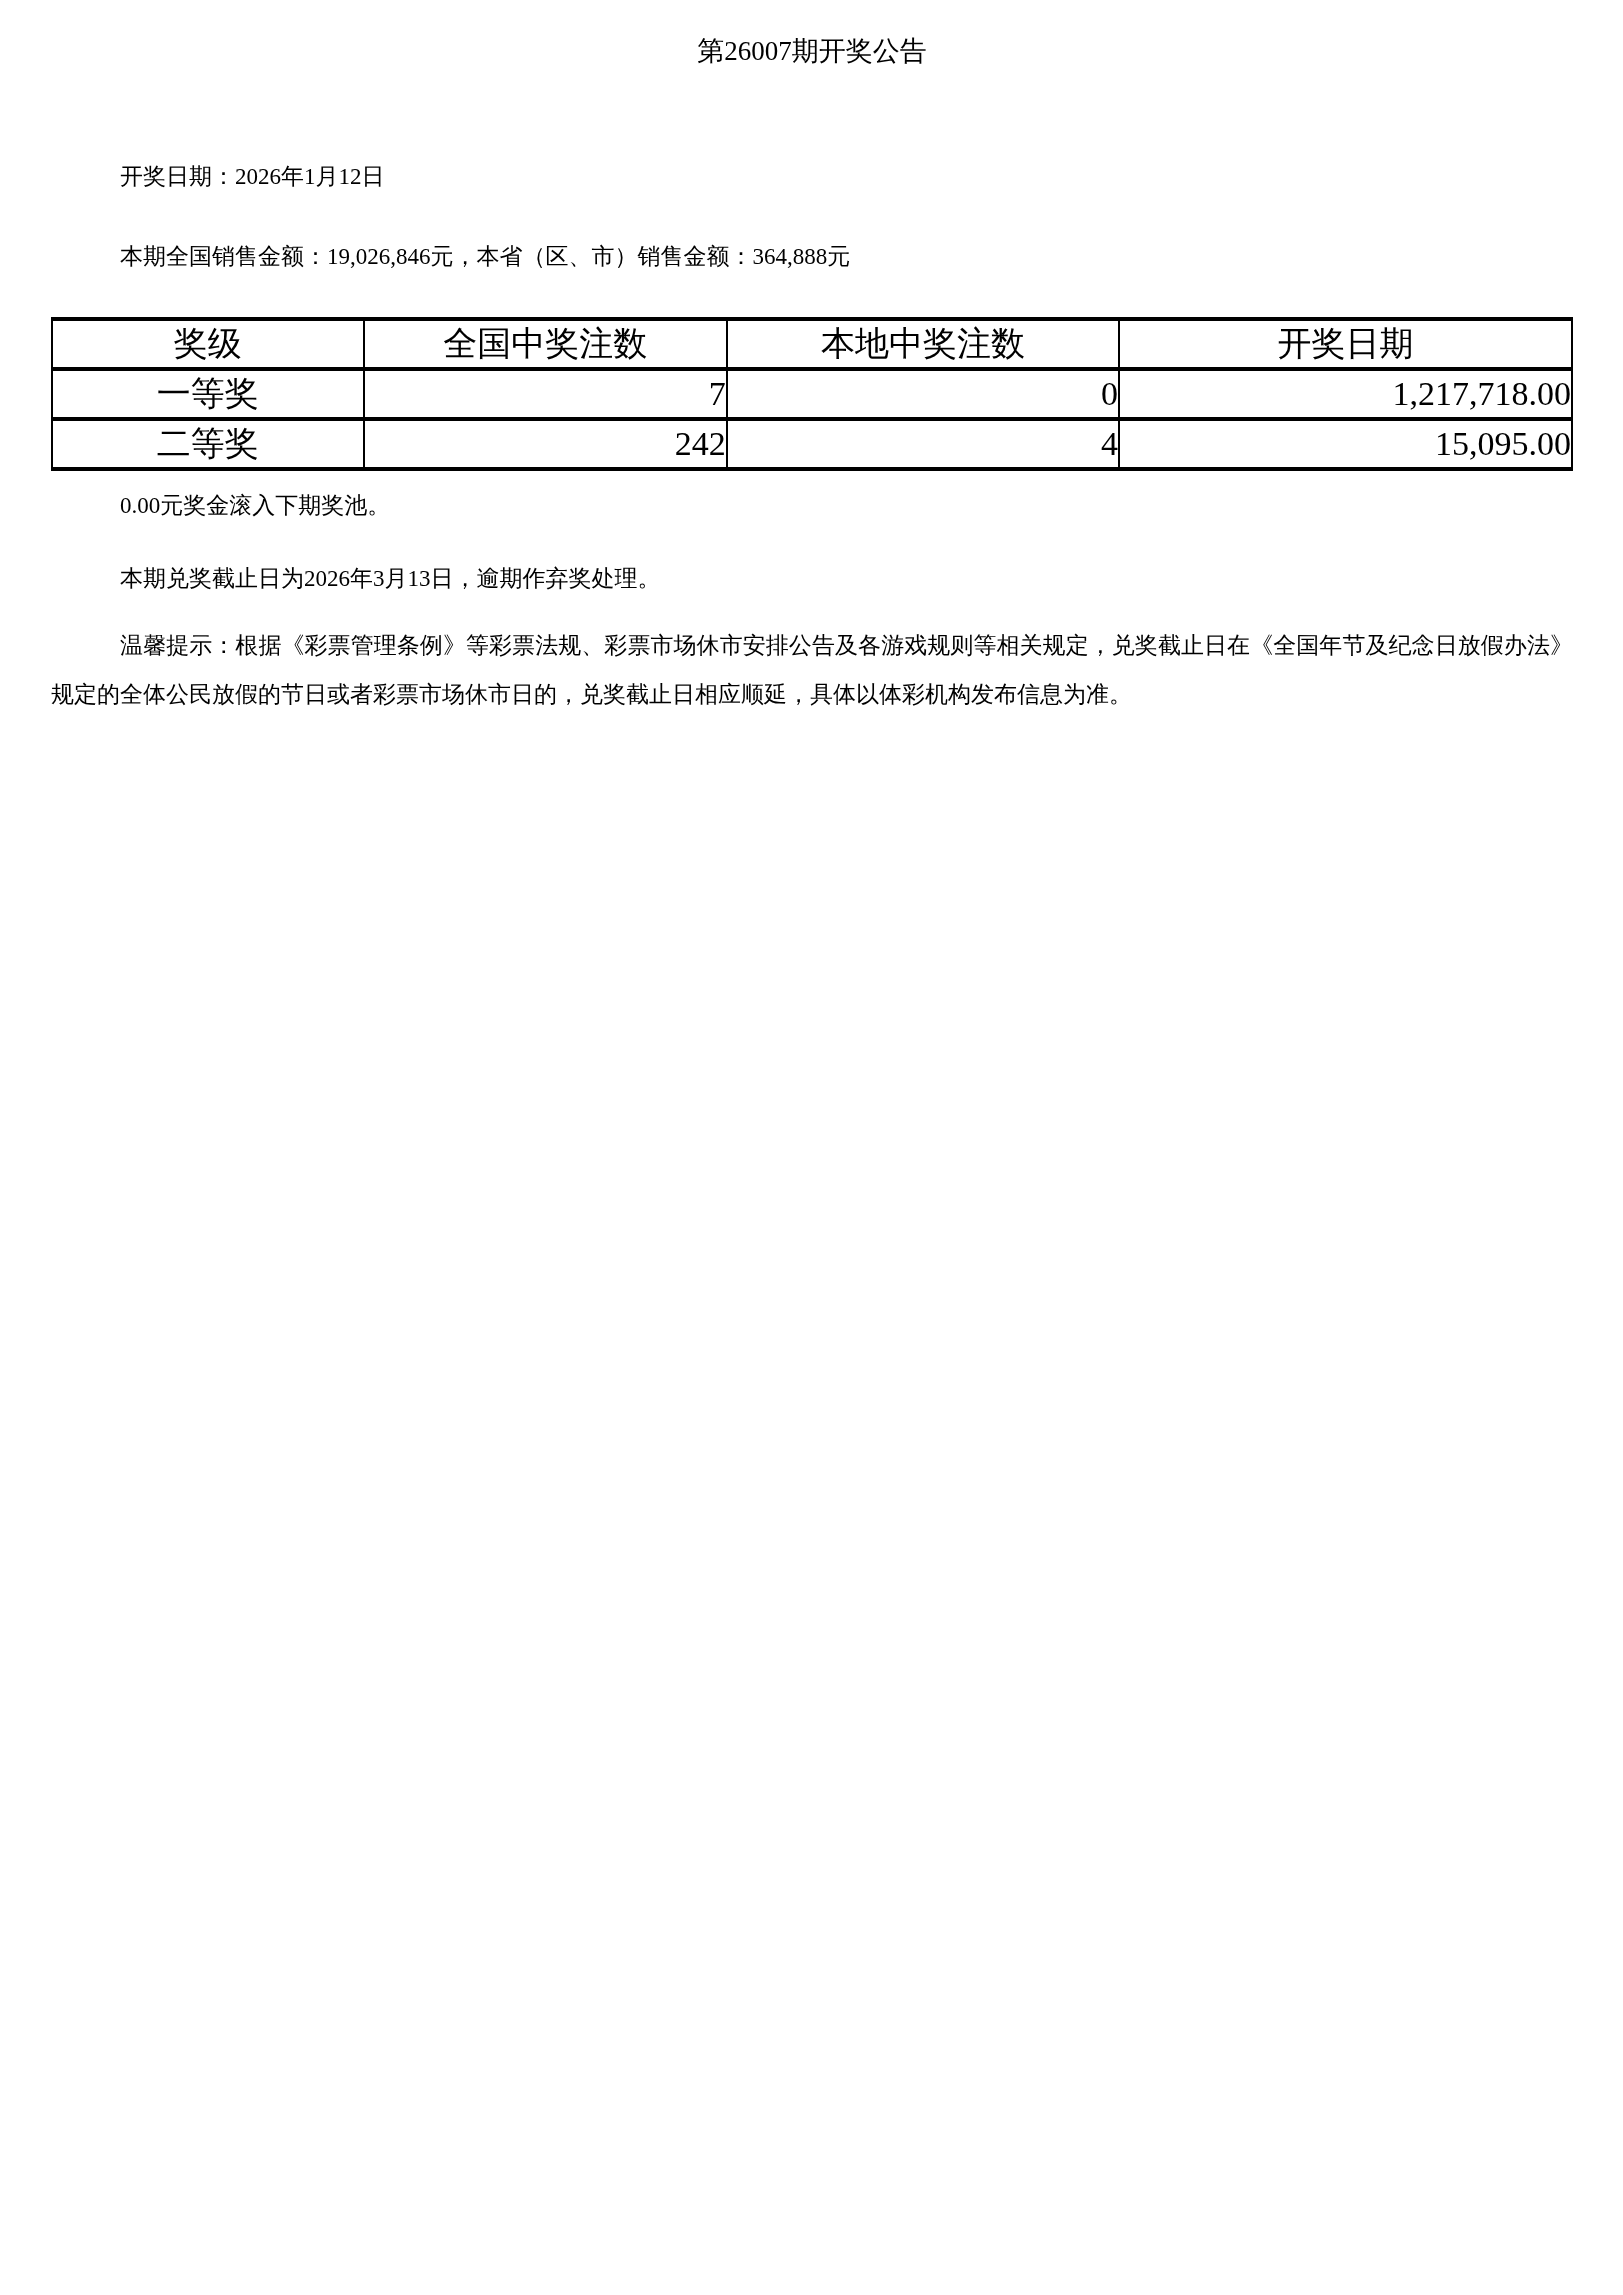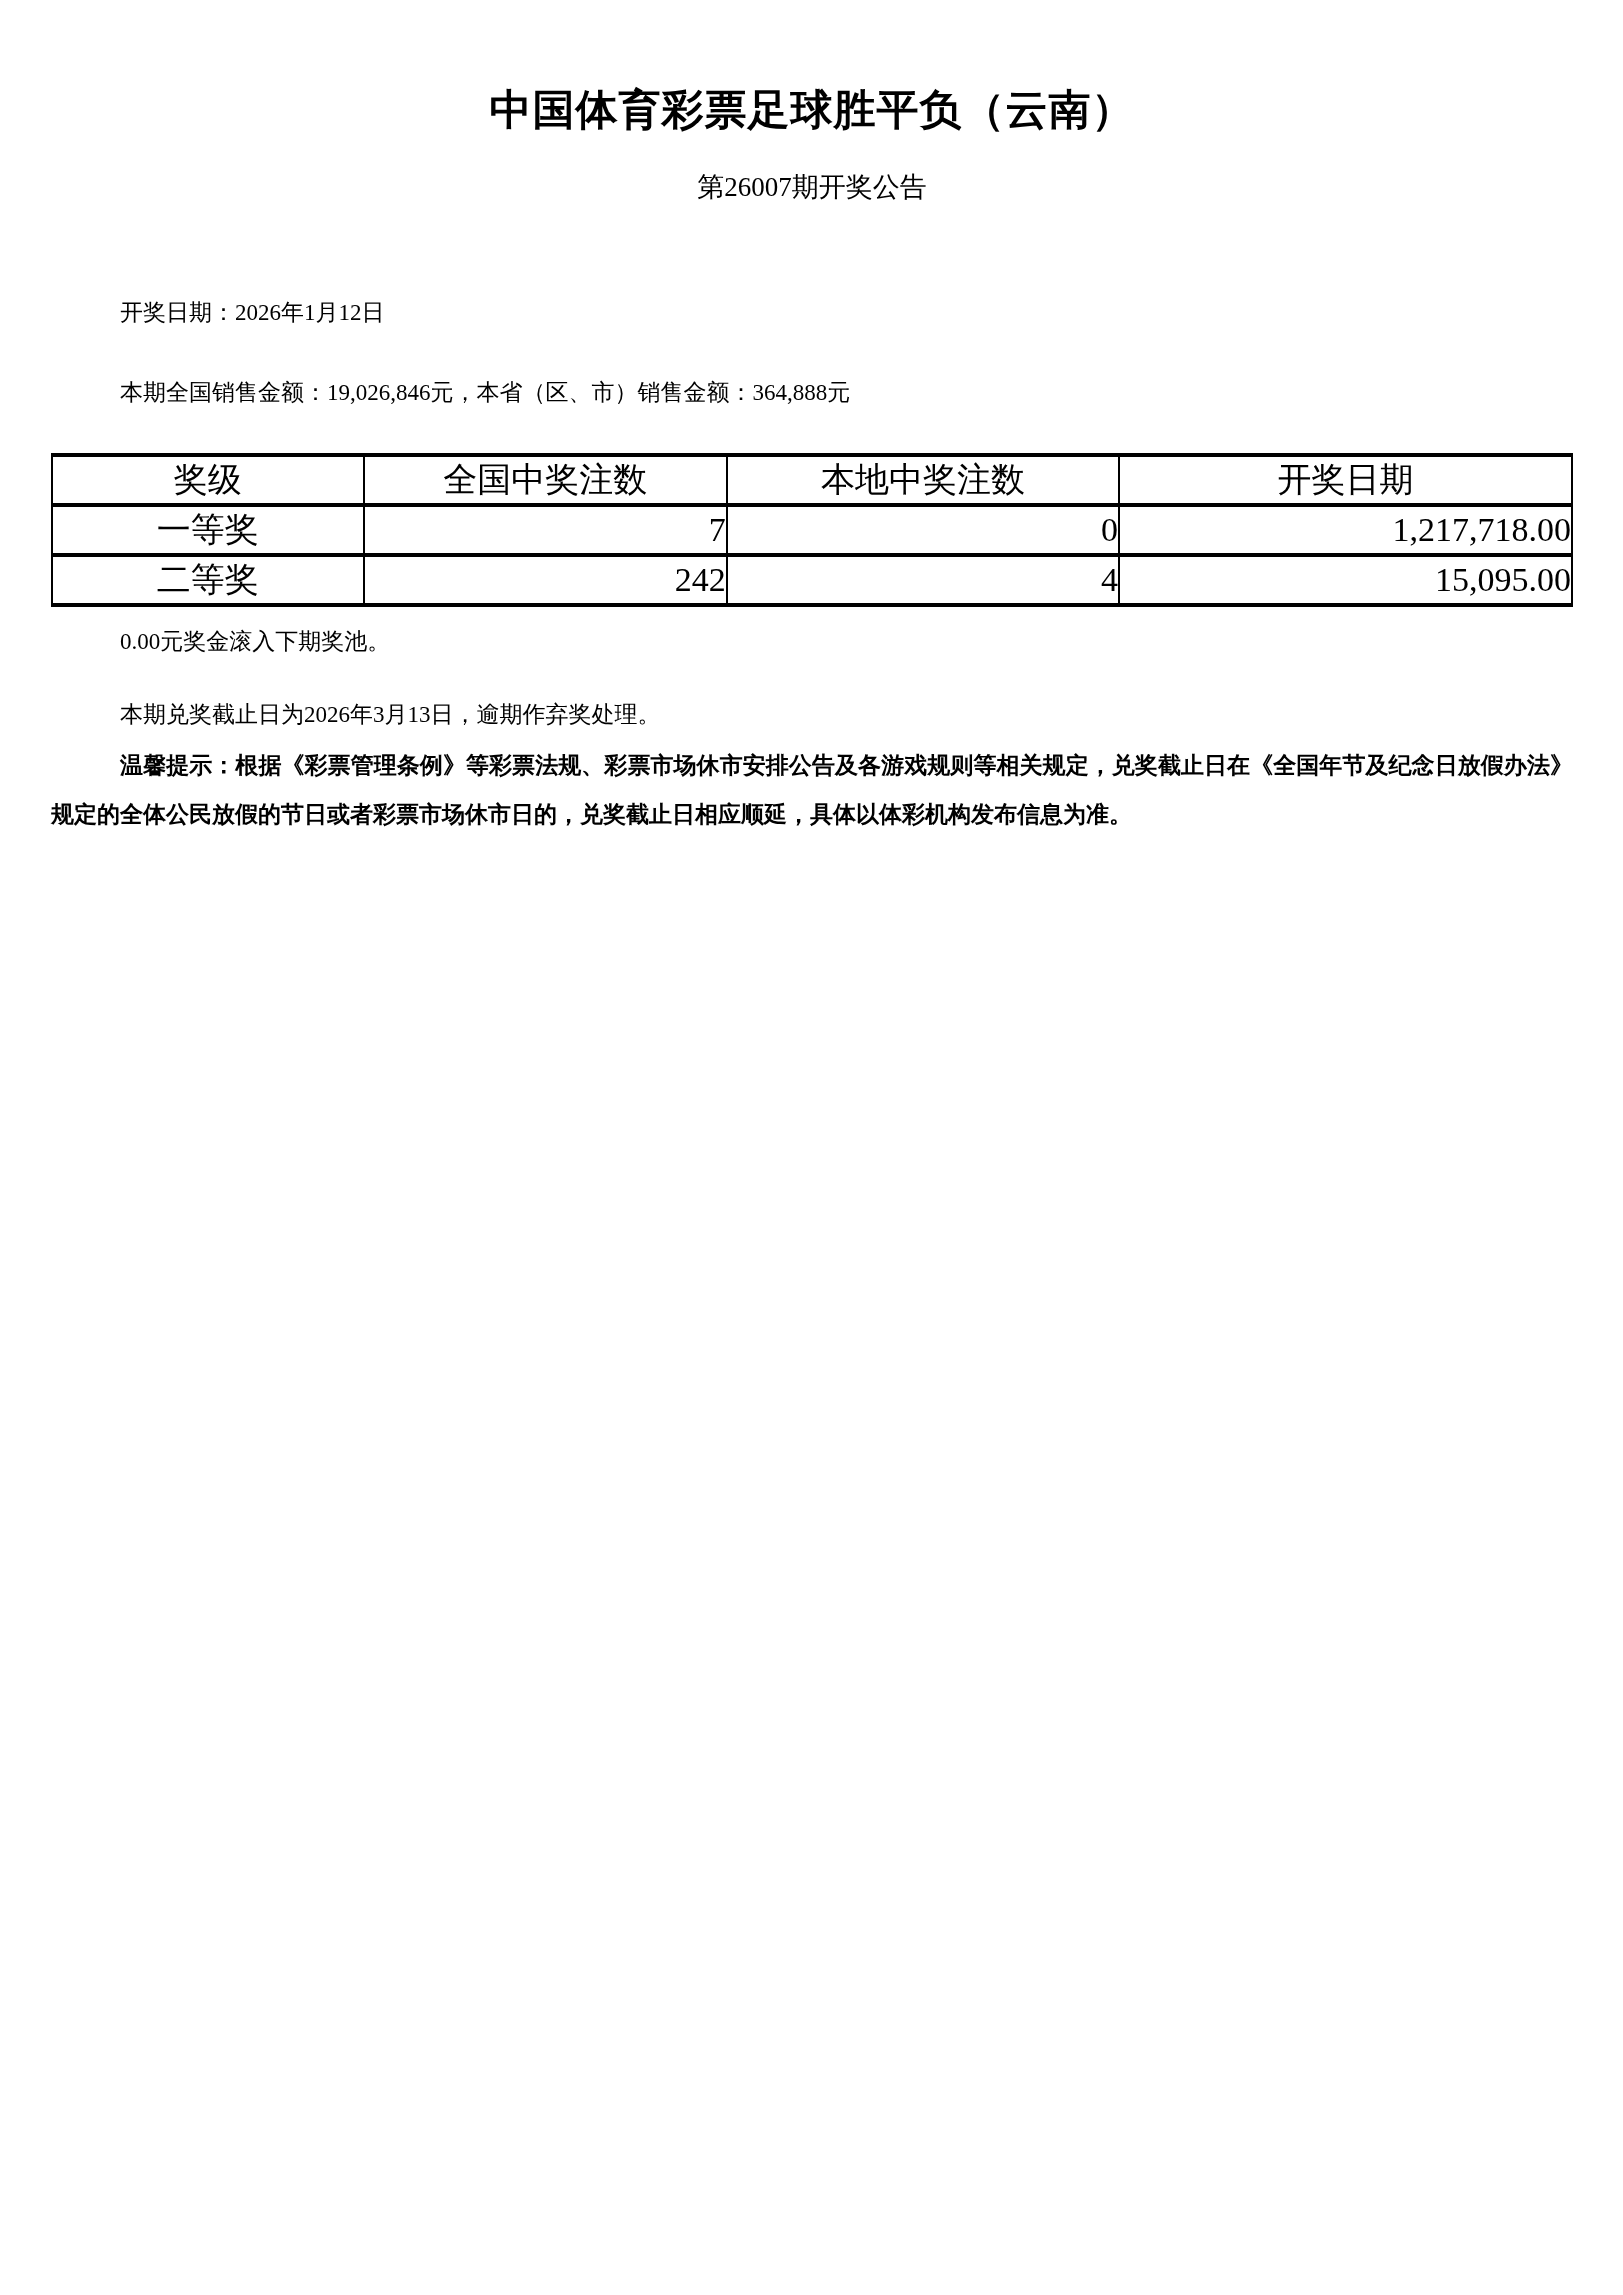--- a/index.html
+++ b/index.html
@@ -41,21 +41,21 @@
     line-height: 49px;
     text-indent: 69px;
     text-align: justify;
     white-space: normal;
   }
   .para-drawdate  { margin-top: 83px; }
   .para-sales     { margin-top: 31px; }
   .para-numbers   { margin-top: 30px; }
   .para-rollover  { margin-top: 10px; }
   .para-deadline  { margin-top: 23.5px; }
-  .para-tips      { margin-top: 2px; font-weight: bold; }
+  .para-tips      { margin-top: 18px; }
 
   table.prize-table {
     width: 100%;
     margin-top: 36px;
     border-collapse: collapse;
     table-layout: fixed;
     font-size: 34px;
   }
   table.prize-table th,
   table.prize-table td {
@@ -72,21 +72,20 @@
     text-align: center;
   }
   td.cell-center { text-align: center; }
   td.cell-num    { text-align: right; padding-right: 20.5px; }
 </style>
 </head>
 <body>
 
 <div class="page">
 
-  <h1 class="title">中国体育彩票足球胜平负（云南）</h1>
 
   <h2 class="subtitle">第26007期开奖公告</h2>
 
   <div class="content">
 
     <p class="para para-drawdate">
       <span>开奖日期：</span><span>2026年1月12日</span>
     </p>
 
     <p class="para para-sales">

